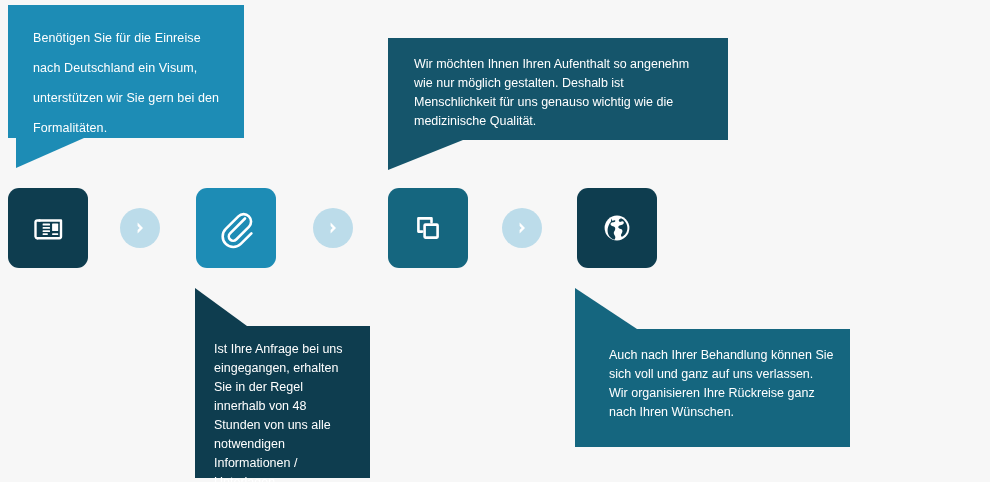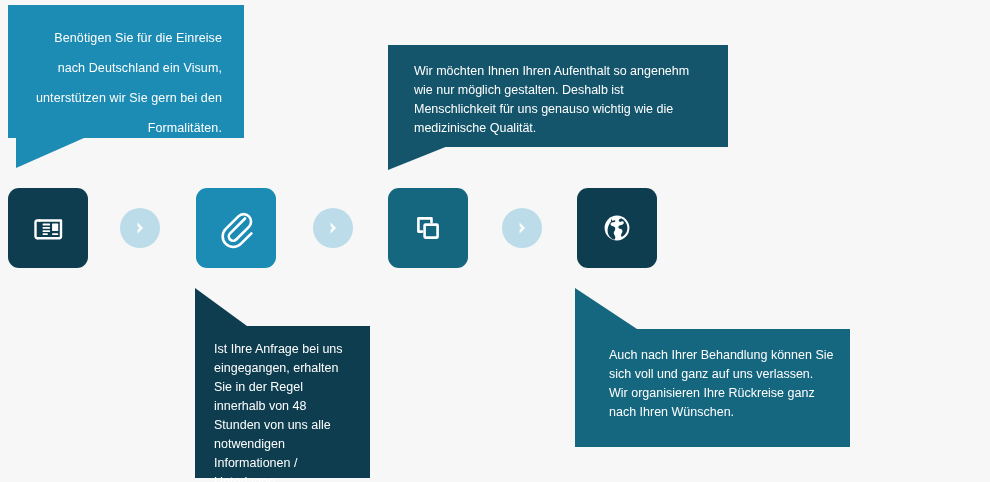--- a/index.html
+++ b/index.html
@@ -44,38 +44,36 @@
 
   
   #callout-1 { left: 8px; top: 5px; width: 236px; }
   #callout-1 .body {
     height: 133px;
     background: #1d8cb5;
     padding: 18px 22px 0 25px;
     font-size: 12.5px;
     line-height: 30px;
     letter-spacing: .1px;
-    text-align: right;
   }
   #callout-1 .tail {
     left: 8px; top: 133px;
     border-left: 0 solid transparent;
     border-top: 30px solid #1d8cb5;
     border-right: 68px solid transparent;
   }
 
   
   #callout-2 { left: 388px; top: 38px; width: 340px; }
   #callout-2 .body {
     height: 102px;
     background: #15556b;
     padding: 17px 24px 0 26px;
     font-size: 12.5px;
     line-height: 19px;
-    margin-top: 7px;
   }
   #callout-2 .tail {
     left: 0px; top: 102px;
     border-top: 30px solid #15556b;
     border-right: 75px solid transparent;
   }
 
   
   #callout-3 { left: 195px; top: 288px; width: 175px; }
   #callout-3 .tail {

